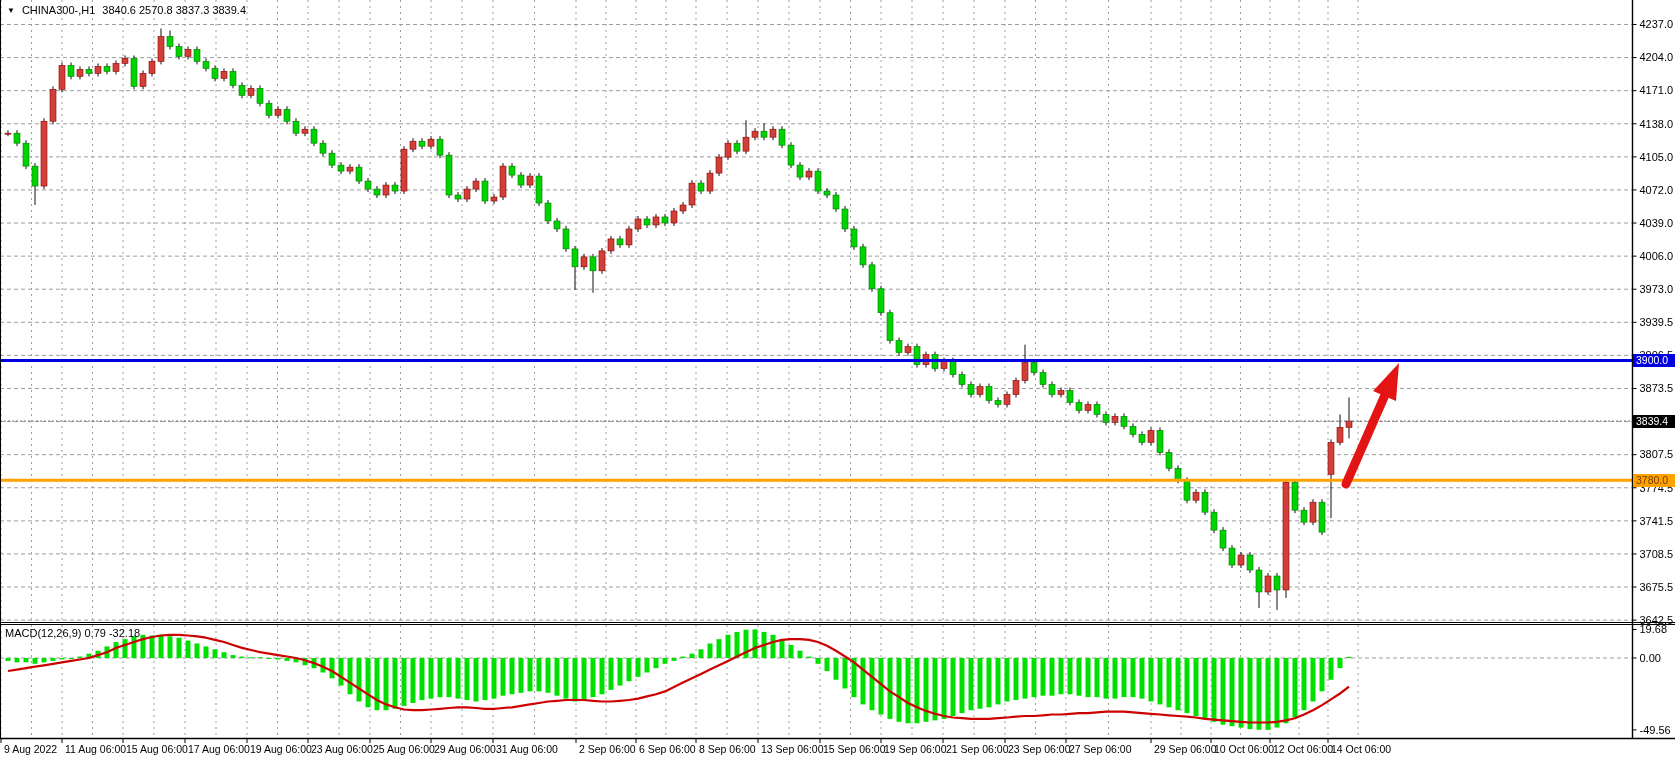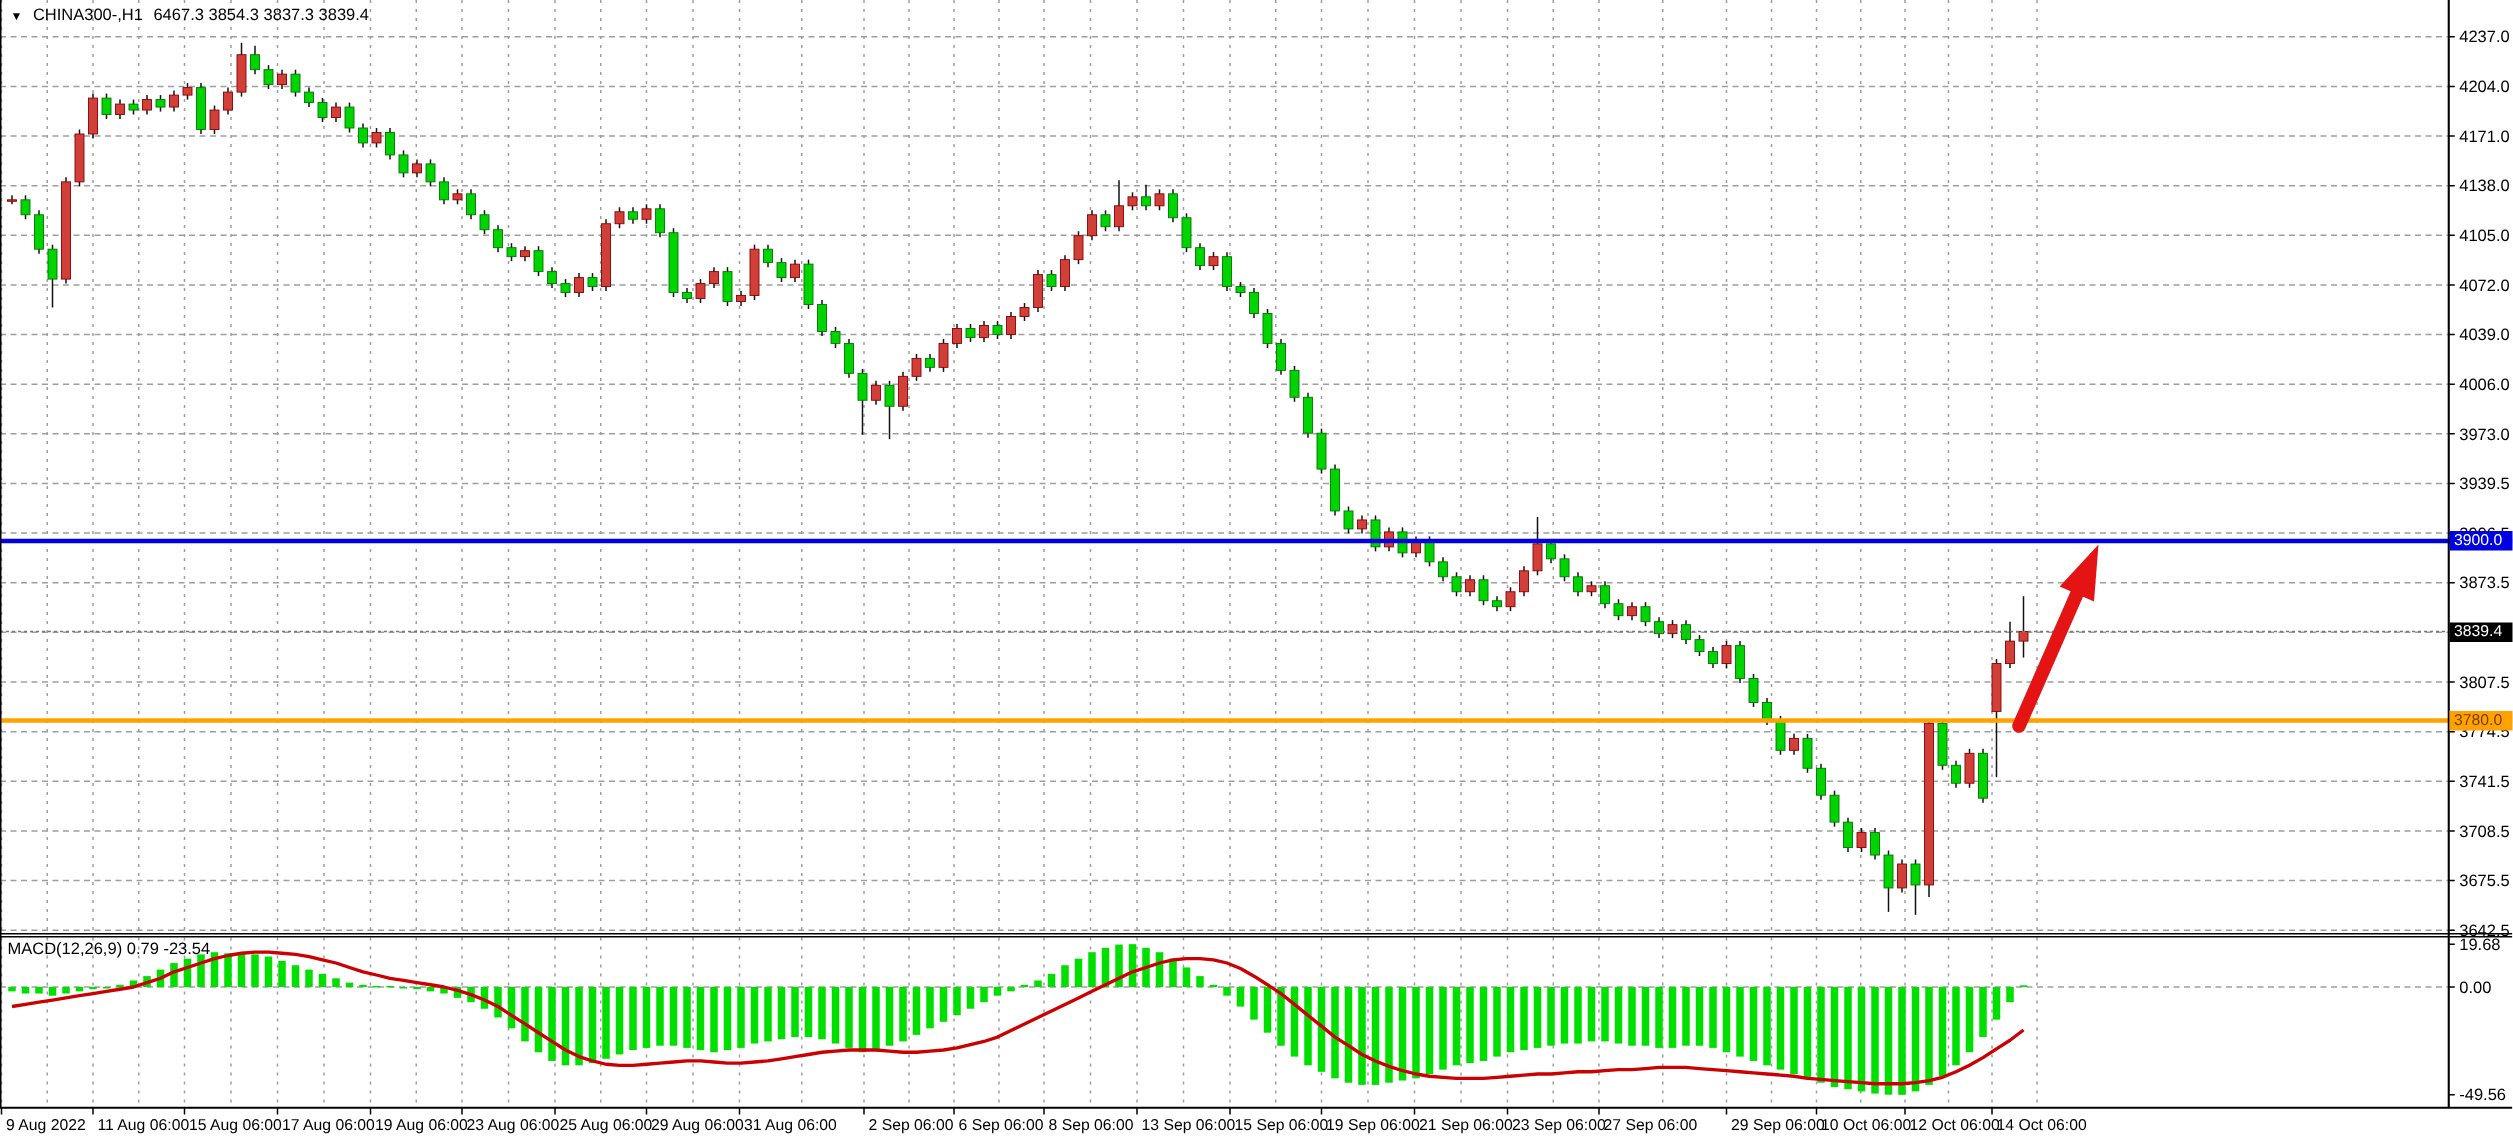--- a/index.html
+++ b/index.html
@@ -682,21 +682,21 @@
       </g>
       <g>
         <line x1="1346" y1="484" x2="1386.963522490739" y2="390.47950525699207" stroke="#e51414" stroke-width="9" stroke-linecap="round"></line>
         <polygon points="1399,363 1396.0,401.0 1373.1,391.0" fill="#e51414"></polygon>
       </g>
     </svg>
 
   <div id="title-bar" class="overlay">
     <span id="title-caret">▼</span>
     <span>CHINA300-,H1</span>
-    <span>6467.3 3854.3 3837.3 3839.4</span>
+    <span>3840.6 2570.8 3837.3 3839.4</span>
   </div>
 
-  <div id="macd-label" class="overlay">MACD(12,26,9) 0.79 -23.54</div>
+  <div id="macd-label" class="overlay">MACD(12,26,9) 0.79 -32.18</div>
 
   <div id="tag-blue" class="price-tag" style="background: rgb(0, 0, 224); top: 354.09px;">3900.0</div>
   <div id="tag-black" class="price-tag" style="background: rgb(0, 0, 0); top: 414.526px;">3839.4</div>
   <div id="tag-orange" class="price-tag" style="background: rgb(255, 162, 0); top: 473.766px; color: rgb(122, 60, 0);">3780.0</div>
 </div>
 
 </body></html>

